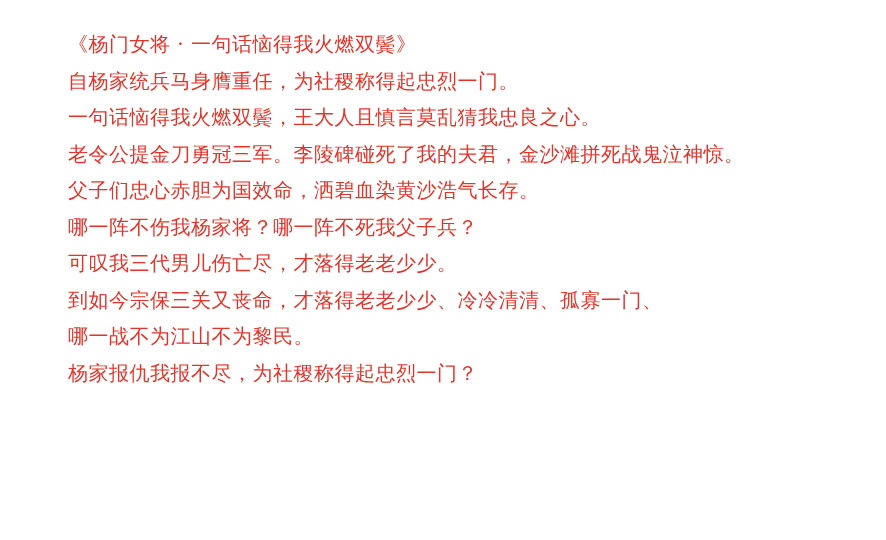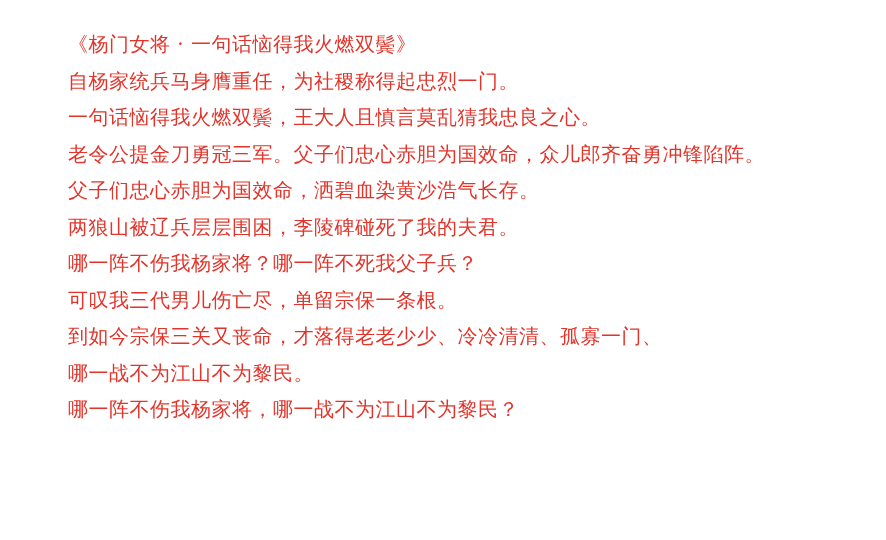--- a/index.html
+++ b/index.html
@@ -34,21 +34,20 @@
     letter-spacing: 0.5px;
   }
 </style>
 </head>
 <body>
 
 <div id="doc">
   <div class="lyric-line title">《杨门女将 · 一句话恼得我火燃双鬓》</div>
   <div class="lyric-line">自杨家统兵马身膺重任，为社稷称得起忠烈一门。</div>
   <div class="lyric-line">一句话恼得我火燃双鬓，王大人且慎言莫乱猜我忠良之心。</div>
-  <div class="lyric-line">老令公提金刀勇冠三军。父子们忠心赤胆为国效命，众儿郎齐奋勇冲锋陷阵。</div>
+  <div class="lyric-line">老令公提金刀勇冠三军。李陵碑碰死了我的夫君，金沙滩拼死战鬼泣神惊。</div>
   <div class="lyric-line">父子们忠心赤胆为国效命，洒碧血染黄沙浩气长存。</div>
-  <div class="lyric-line">两狼山被辽兵层层围困，李陵碑碰死了我的夫君。</div>
   <div class="lyric-line">哪一阵不伤我杨家将？哪一阵不死我父子兵？</div>
-  <div class="lyric-line">可叹我三代男儿伤亡尽，单留宗保一条根。</div>
+  <div class="lyric-line">可叹我三代男儿伤亡尽，才落得老老少少。</div>
   <div class="lyric-line">到如今宗保三关又丧命，才落得老老少少、冷冷清清、孤寡一门、</div>
   <div class="lyric-line">哪一战不为江山不为黎民。</div>
-  <div class="lyric-line">哪一阵不伤我杨家将，哪一战不为江山不为黎民？</div>
+  <div class="lyric-line">杨家报仇我报不尽，为社稷称得起忠烈一门？</div>
 </div>
 
 </body></html>

